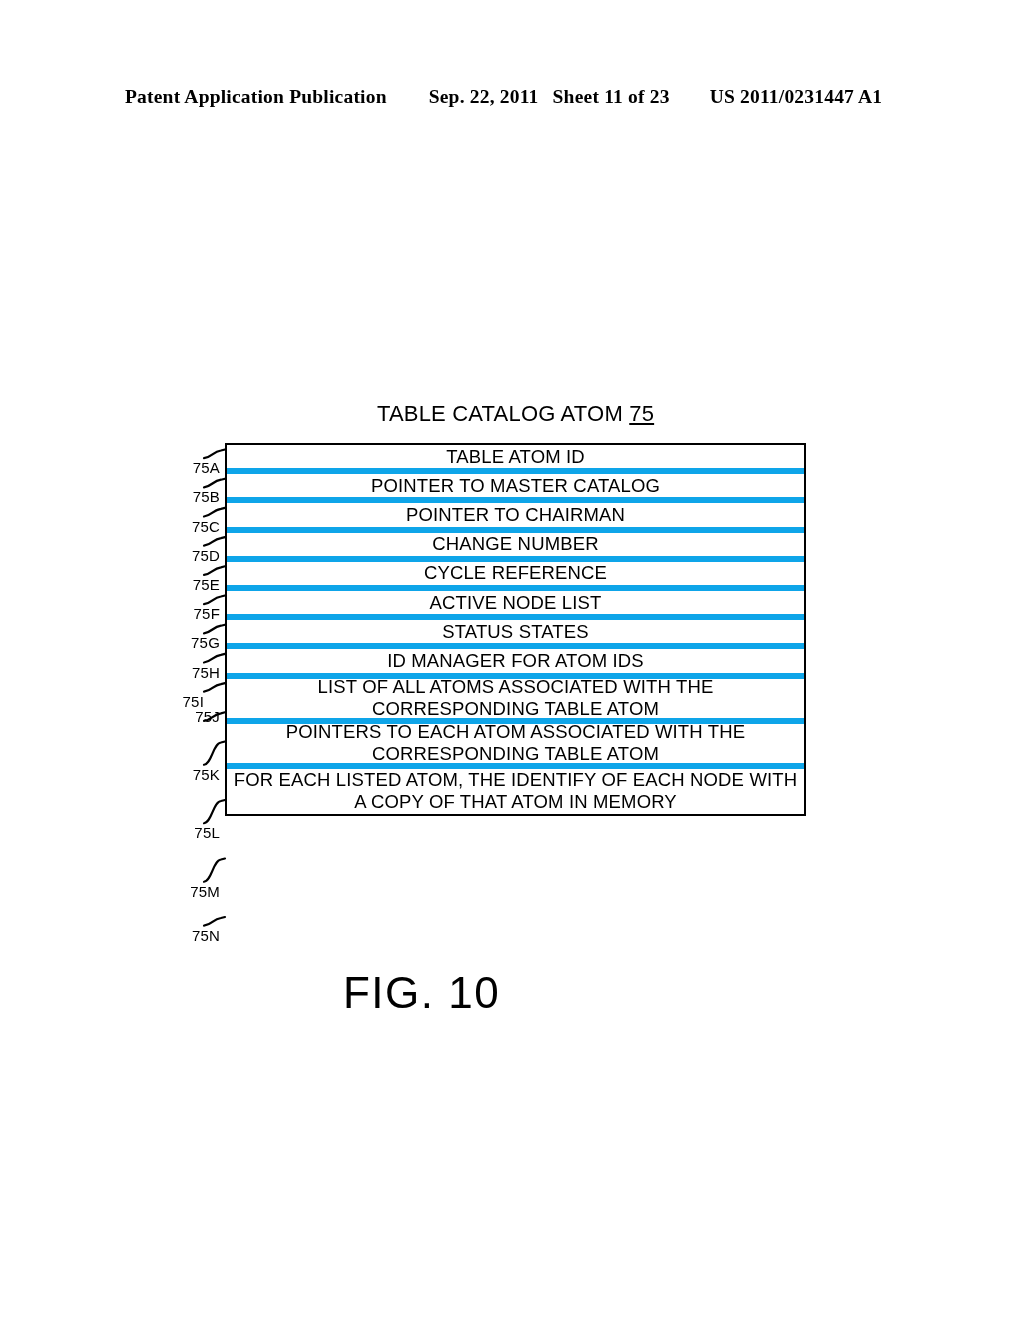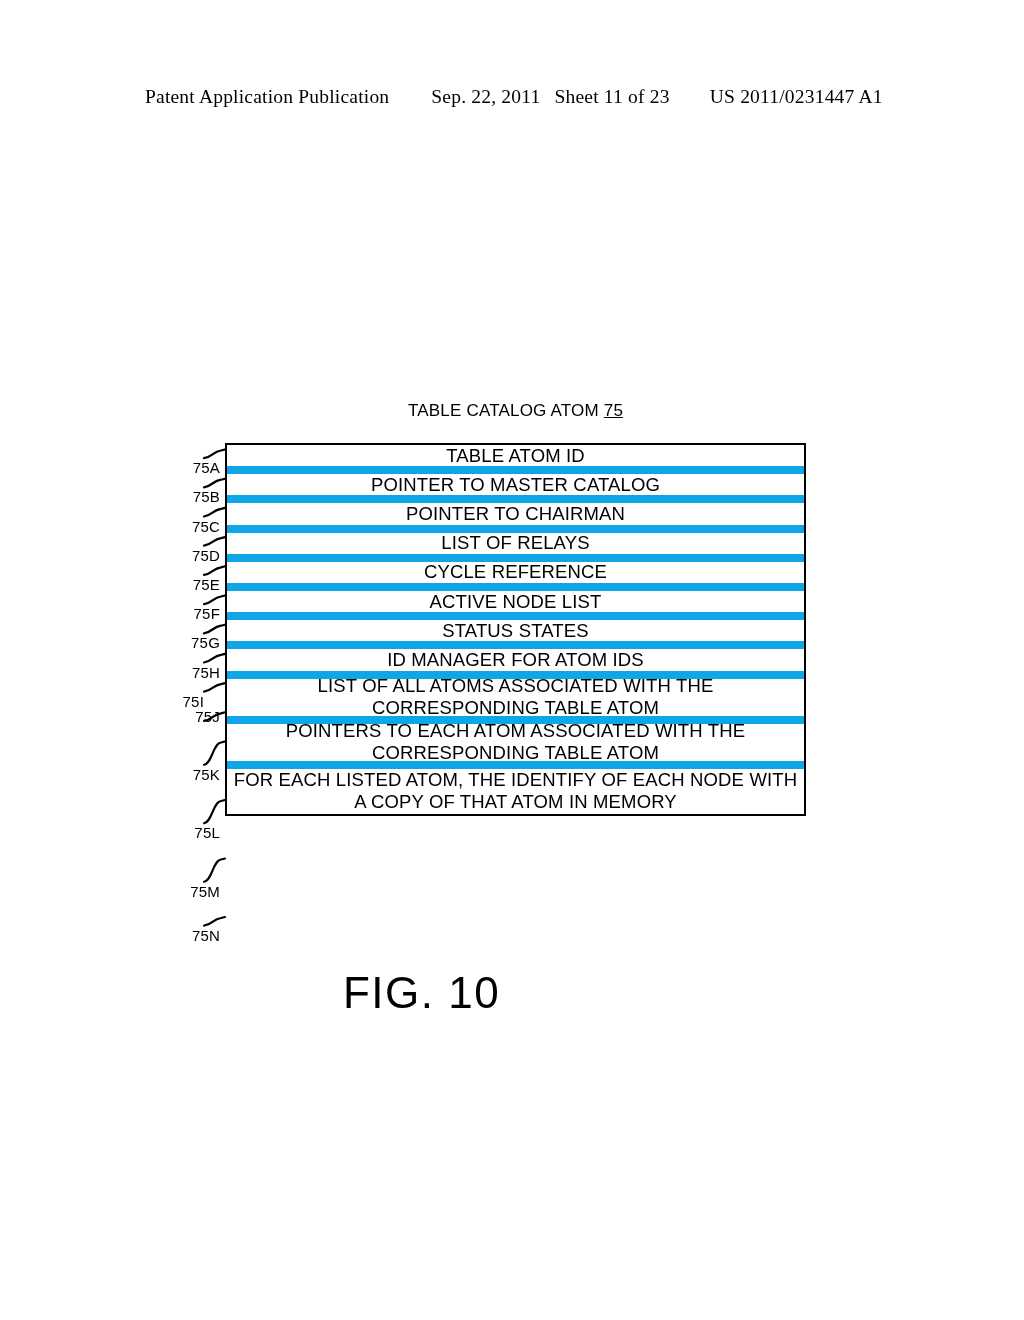--- a/index.html
+++ b/index.html
@@ -18,41 +18,40 @@
   }
 
   
   .page-header {
     position: absolute;
     top: 86px;
     left: 125px;
     width: 774px;
     height: 28px;
     font-family: "Liberation Serif", serif;
-    font-weight: normal;
+    font-weight: bold;
     font-size: 19.5px;
     letter-spacing: 0.2px;
     white-space: nowrap;
     display: flex;
     align-items: baseline;
-    margin-left: 20px;
   }
   .hdr-pub   { }
   .hdr-date  { margin-left: 42px; }
   .hdr-sheet { margin-left: 14px; }
   .hdr-pubno { margin-left: 40px; }
 
   
   .fig-title {
     position: absolute;
     top: 401px;
     left: 225px;
     width: 581px;
     text-align: center;
-    font-size: 17px;
+    font-size: 22px;
     letter-spacing: 0.2px;
     white-space: nowrap;
   }
   .fig-title .ref-num {
     text-decoration: underline;
   }
 
   
   .diagram {
     position: absolute;
@@ -68,21 +67,21 @@
     position: absolute;
     left: 225px;
     top: 443px;
     width: 581px;
     border: 2.5px solid #000;
     box-sizing: border-box;
     background: #fff;
   }
   .atom-row {
     box-sizing: border-box;
-    border-bottom: 8px solid #0ea5e9;
+    border-bottom: 6px solid #0ea5e9;
     display: flex;
     align-items: center;
     justify-content: center;
     text-align: center;
     font-size: 18.5px;
     letter-spacing: 0.15px;
     line-height: 1.18;
     padding: 0 6px;
   }
   .atom-row:last-child {
@@ -142,21 +141,21 @@
       <div class="atom-row h1">
         <span>TABLE ATOM ID</span>
       </div>
       <div class="atom-row h1">
         <span>POINTER TO MASTER CATALOG</span>
       </div>
       <div class="atom-row h1">
         <span>POINTER TO CHAIRMAN</span>
       </div>
       <div class="atom-row h1">
-        <span>LIST OF RELAYS</span>
+        <span>CHANGE NUMBER</span>
       </div>
       <div class="atom-row h1">
         <span>CYCLE REFERENCE</span>
       </div>
       <div class="atom-row h1">
         <span>ACTIVE NODE LIST</span>
       </div>
       <div class="atom-row h1">
         <span>STATUS STATES</span>
       </div>

